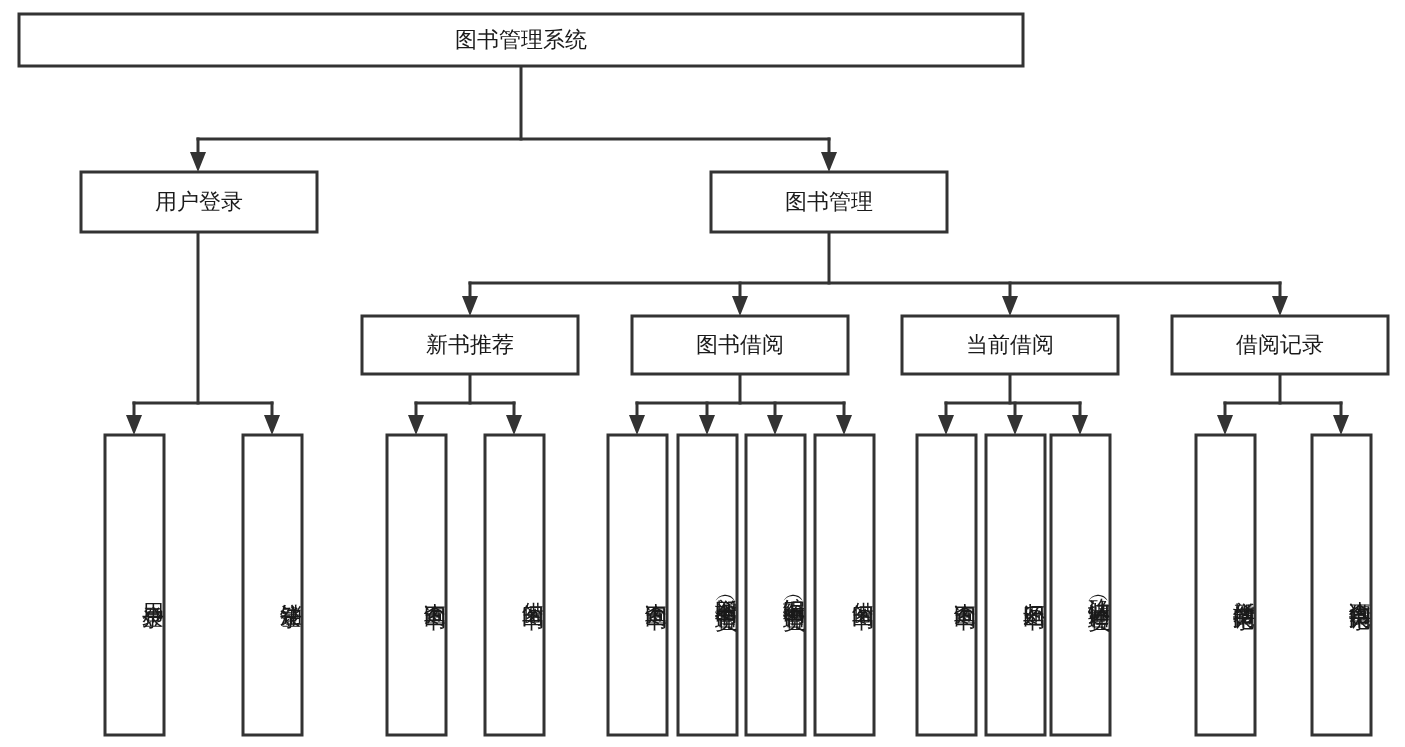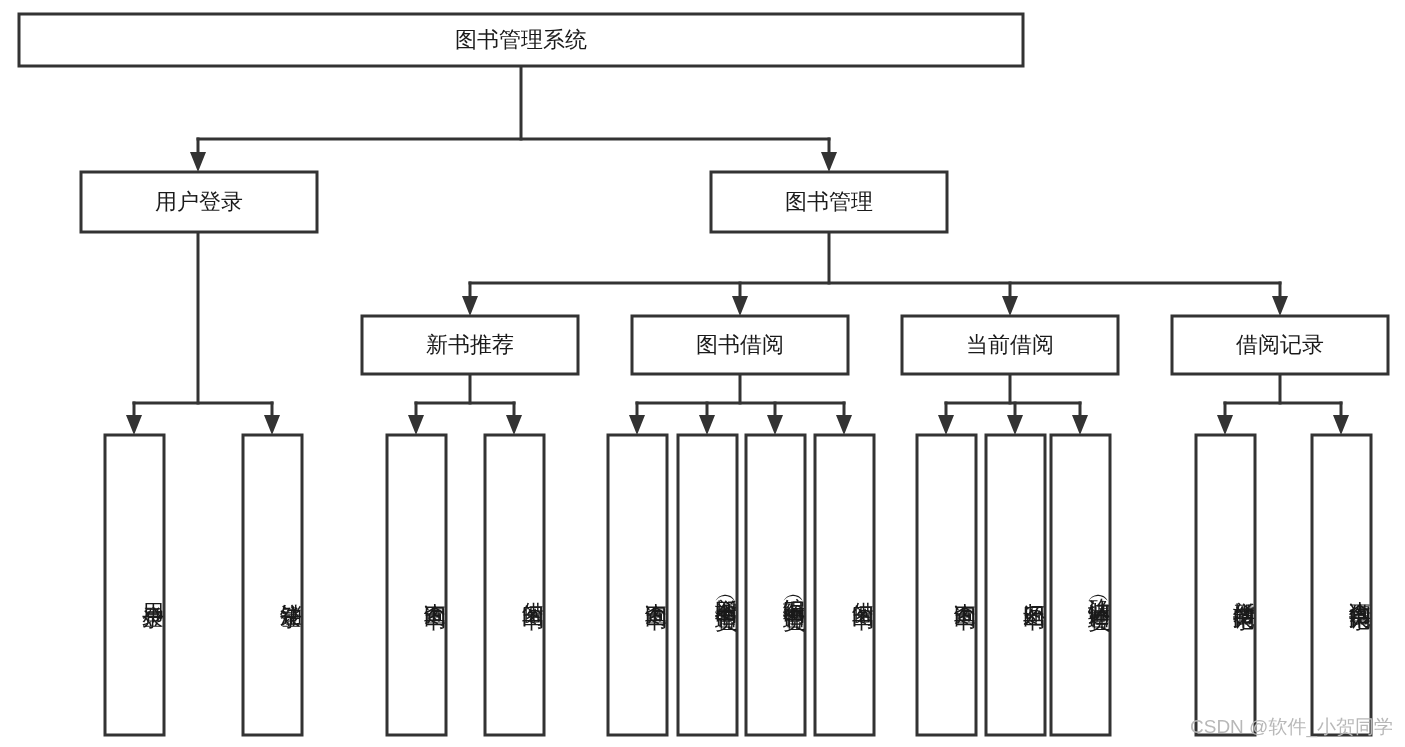--- a/index.html
+++ b/index.html
@@ -183,14 +183,13 @@
       <div class="node-label-v" style="left: 608px; top: 449px; width: 59px; height: 280px;">查询图书</div>
       <div class="node-label-v" style="left: 678px; top: 449px; width: 59px; height: 280px;">新增图书（管理员）</div>
       <div class="node-label-v" style="left: 746px; top: 449px; width: 59px; height: 280px;">编辑图书（管理员）</div>
       <div class="node-label-v" style="left: 815px; top: 449px; width: 59px; height: 280px;">借阅图书</div>
       <div class="node-label-v" style="left: 917px; top: 449px; width: 59px; height: 280px;">查询图书</div>
       <div class="node-label-v" style="left: 986px; top: 449px; width: 59px; height: 280px;">归还图书</div>
       <div class="node-label-v" style="left: 1051px; top: 449px; width: 59px; height: 280px;">确认归还（管理员）</div>
       <div class="node-label-v" style="left: 1196px; top: 449px; width: 59px; height: 280px;">新增借阅记录</div>
       <div class="node-label-v" style="left: 1312px; top: 449px; width: 59px; height: 280px;">查询借阅记录</div>
     </div>
-  <div class="watermark" style="left: 1190px; top: 714px;">CSDN @软件_小贺同学</div>
 </div>
 
 </body></html>

